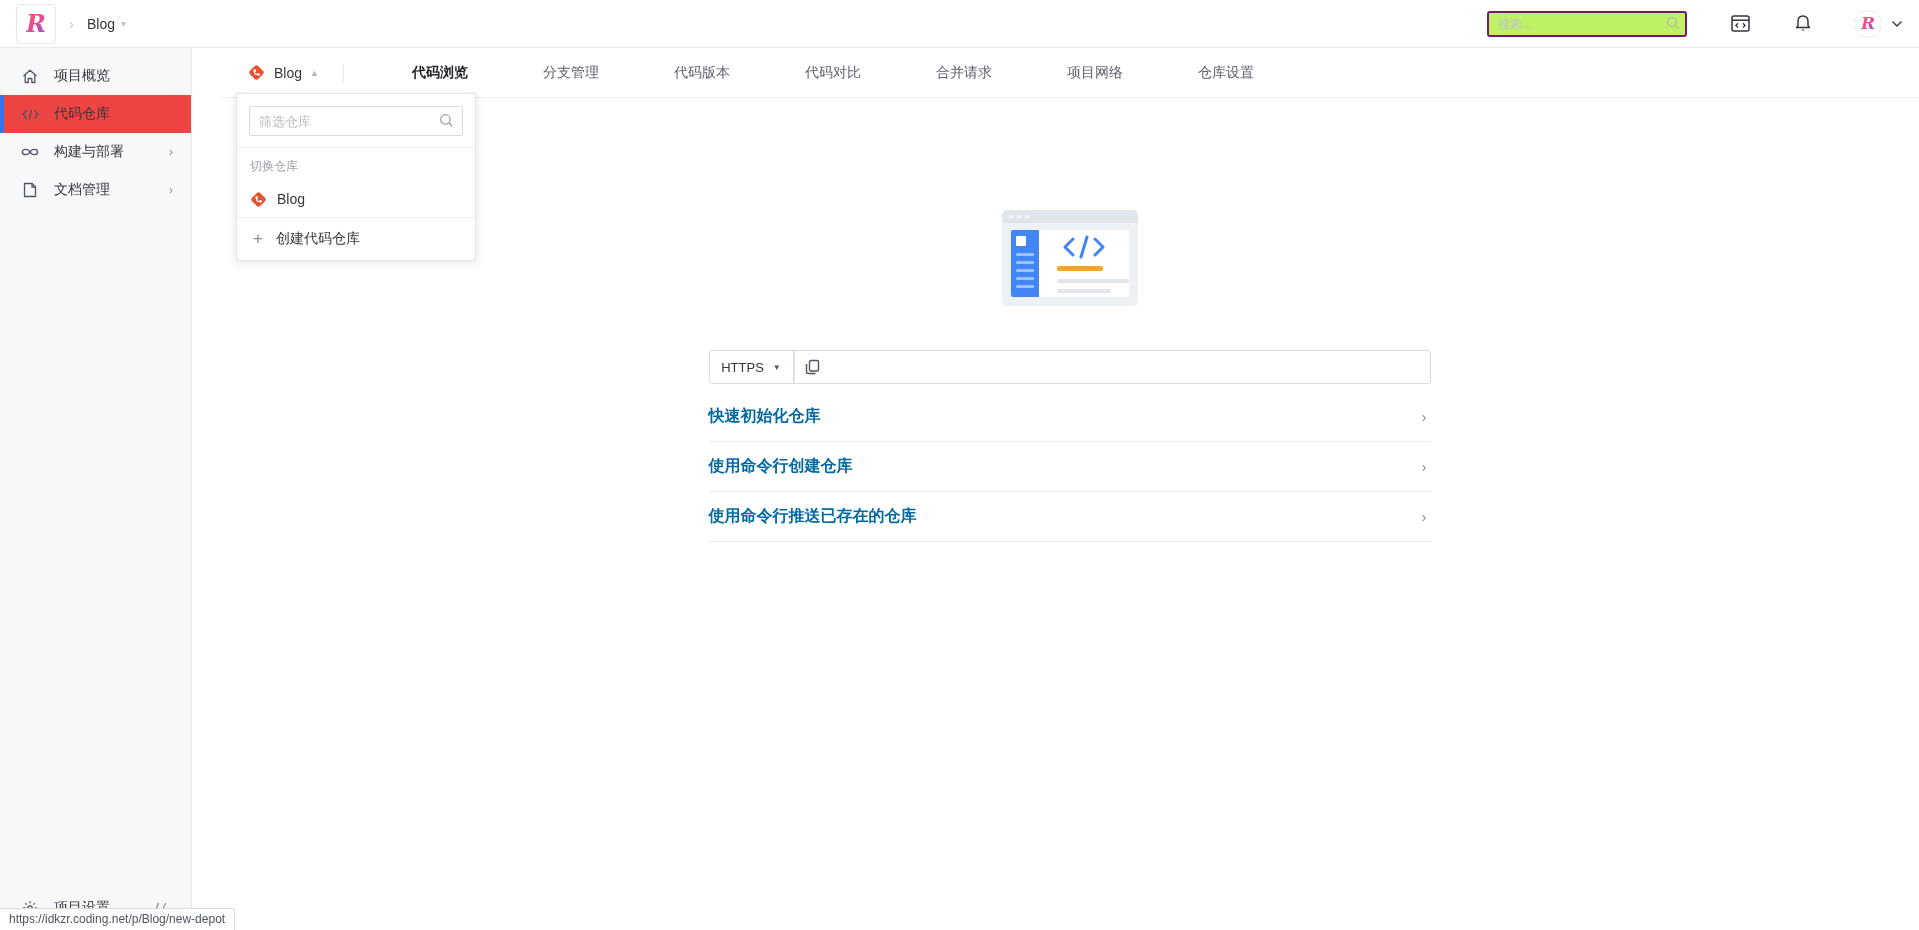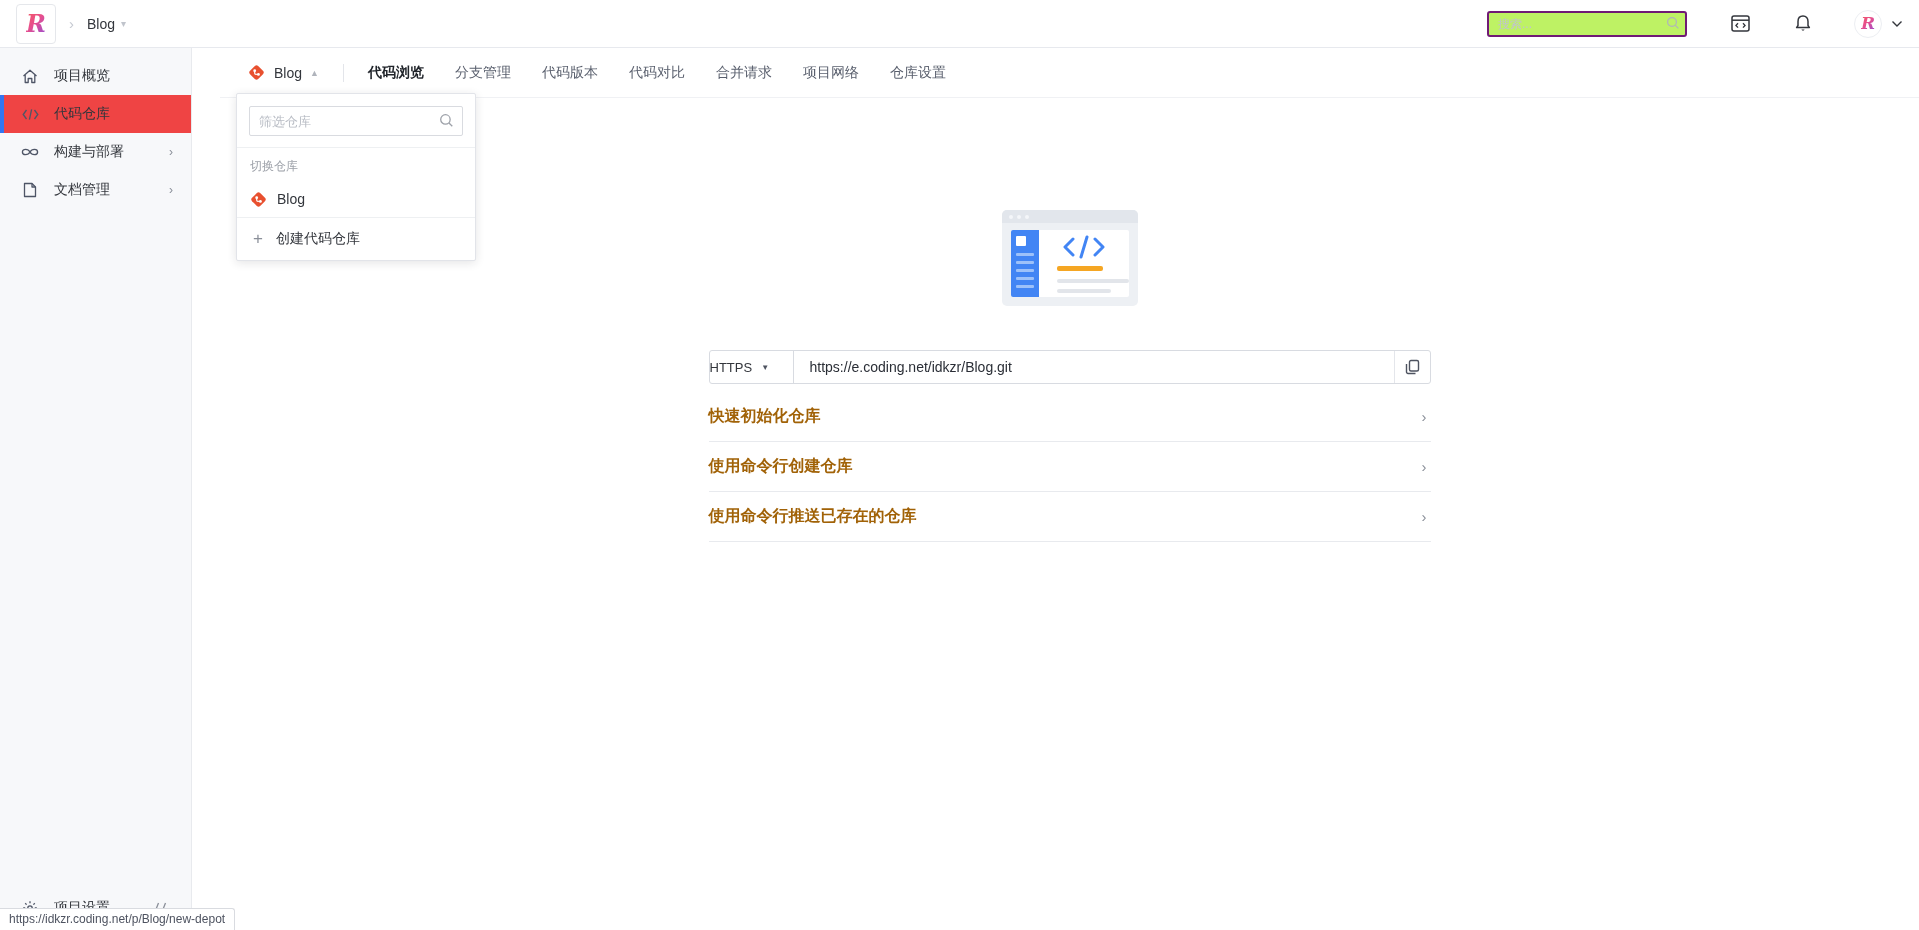--- a/index.html
+++ b/index.html
@@ -76,21 +76,21 @@
     height:50px; display:flex; align-items:center; padding-left:28px;
     border-bottom:1px solid #f0f1f4;
   }
   .repo-selector { display:flex; align-items:center; cursor:pointer; }
   .repo-selector .name { margin-left:9px; font-size:14px; color:#33363c; }
   .caret-up { color:#b0b4bc; font-size:9px; margin-left:8px; }
   .vdiv { width:1px; height:18px; background:#e3e5ea; margin:0 24px; }
   .tabs { display:flex; align-items:stretch; height:50px; }
   .tab {
     display:flex; align-items:center; margin-right:31px; cursor:pointer;
-    color:#595f6d; font-size:14px; position:relative;
+    color:#595f6d; font-size:14px; position:relative;margin-left:44px;
   }
   .tab.active { color:#1f2329; font-weight:bold; }
   .tab.active::after {
     content:""; position:absolute; left:0; right:0; bottom:0; height:3px;
     background:#2264d9; border-radius:2px;
   }
 
   
   .repo-dropdown {
     position:absolute; left:236px; top:93px; width:240px; background:#fff;
@@ -130,32 +130,32 @@
   .empty-title { text-align:center; font-size:20px; font-weight:bold; color:#1f2329; margin-top:50px; }
   .empty-desc { text-align:center; font-size:14px; color:#595f6d; margin-top:16px; }
   .empty-desc a { color:#2e6ff2; text-decoration:none; }
 
   .clone-row {
     margin-top:44px; height:34px; border:1px solid #d8dbe1; border-radius:3px;
     display:flex; align-items:stretch; background:#fff;
   }
   .clone-proto {
     width:84px; border-right:1px solid #d8dbe1; display:flex; align-items:center;
-    justify-content:flex-start; gap:9px; font-size:13px; color:#33363c; cursor:pointer;
+    justify-content:center; gap:9px; font-size:13px; color:#33363c; cursor:pointer;
   }
   .clone-proto .tri { font-size:8px; color:#4e5360; }
   .clone-url { flex:1; display:flex; align-items:center; padding-left:16px; font-size:14px; color:#2a2e36; }
   .clone-copy { width:36px; border-left:1px solid #e4e6eb; display:flex; align-items:center; justify-content:center; cursor:pointer; }
 
   .sections { margin-top:8px; }
   .section-row {
     height:50px; border-bottom:1px solid #e8eaee; display:flex; align-items:center;
     justify-content:space-between; cursor:pointer;
   }
-  .section-row .t { font-size:16px; font-weight:bold; color:#a16207; }
+  .section-row .t { font-size:16px; font-weight:bold; color:#0369a1; }
   .section-row .c { color:#8a8f99; font-size:15px; margin-right:4px; }
 
   
   .status-tip {
     position:absolute; left:0; bottom:0; z-index:60; background:#fff;
     border:1px solid #d9dbe0; border-left:none; border-bottom:none;
     border-top-right-radius:3px; padding:3px 9px 4px; font-size:12px; color:#4e5360;
     white-space:nowrap;
   }
   svg { display:block; }
@@ -328,21 +328,20 @@
         </div>
       </div>
     </div>
 
 
     <div class="clone-row">
       <div class="clone-proto">
         <span>HTTPS</span>
         <span class="tri">▼</span>
       </div>
-      <div class="clone-url">https://e.coding.net/idkzr/Blog.git</div>
       <div class="clone-copy">
         <svg width="15" height="16" viewBox="0 0 15 16">
             <rect x="4.5" y="1.5" width="9" height="10.5" rx="1.5" fill="none" stroke="#4e5360" stroke-width="1.4"></rect>
             <path d="M10.5 14.5 L3 14.5 C2.2 14.5 1.5 13.8 1.5 13 L1.5 5" fill="none" stroke="#4e5360" stroke-width="1.4"></path>
           </svg>
       </div>
     </div>
 
     <div class="sections">
       <div class="section-row">

